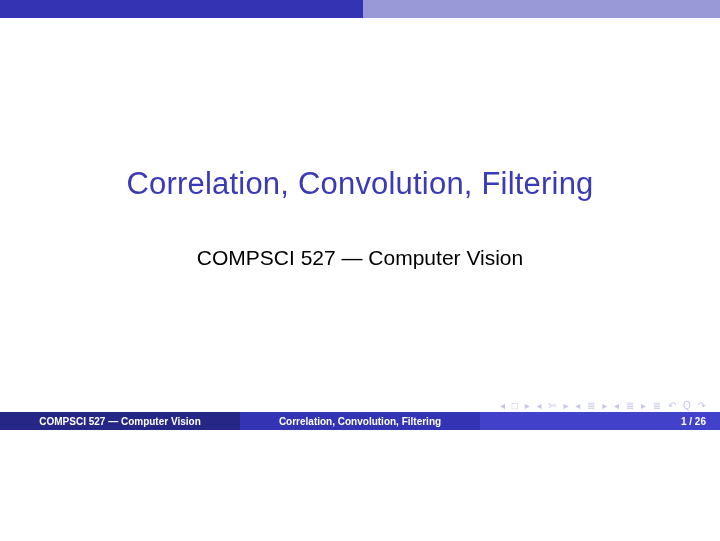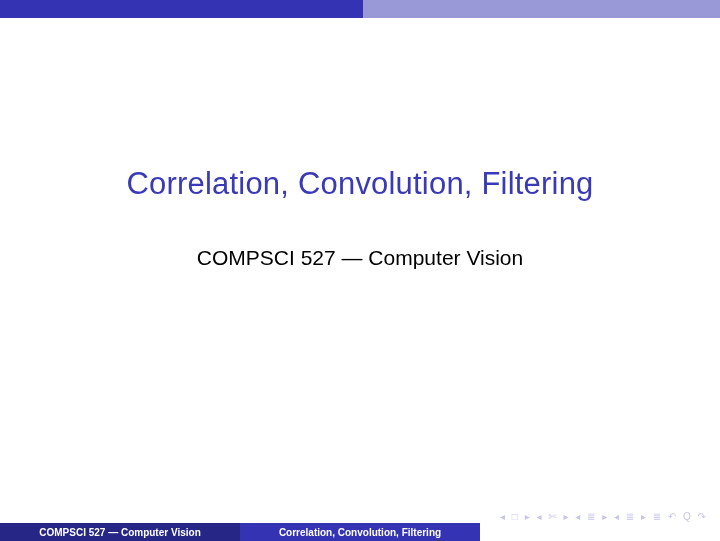--- a/index.html
+++ b/index.html
@@ -1,17 +1,17 @@
 <!DOCTYPE html>
 <html><head>
 <meta charset="utf-8">
 <style>
   * { margin: 0; padding: 0; box-sizing: border-box; }
   html, body { width: 720px; height: 541px; font-family: "Helvetica Neue", Helvetica, Arial, sans-serif; background: #fff; overflow: hidden; }
-  .slide { width: 720px; height: 541px; position: relative; background: #fff; }
+  .slide { width: 720px; height: 430px; position: relative; background: #fff; }
   .topbar { position: absolute; top: 0; left: 0; width: 720px; height: 18px; }
   .topbar-dark { position: absolute; top: 0; left: 0; width: 363px; height: 18px; background: #3333b3; }
   .topbar-light { position: absolute; top: 0; left: 363px; width: 357px; height: 18px; background: #9999d7; }
   .body { position: absolute; top: 18px; left: 0; right: 0; bottom: 18px; text-align: center; }
   .title { color: #3a3ab6; font-size: 31px; font-weight: 400; margin-top: 148px; letter-spacing: 0.2px; }
   .subtitle { color: #000; font-size: 21px; font-weight: 400; margin-top: 44px; }
   .navsym { position: absolute; bottom: 19px; right: 12px; color: #c7c7ea; font-size: 10px; letter-spacing: 2px; line-height: 1; user-select: none; }
   .footer { position: absolute; left: 0; bottom: 0; width: 720px; height: 18px; font-size: 10px; font-weight: 700; color: #fff; display: flex; }
   .foot-a { width: 240px; background: #262686; display: flex; align-items: center; justify-content: center; }
   .foot-b { width: 240px; background: #3333b3; display: flex; align-items: center; justify-content: center; }
@@ -34,15 +34,18 @@
 
   <div class="navsym">◂ □ ▸  ◂ ✄ ▸  ◂ ≣ ▸  ◂ ≣ ▸   ≣   ↶ Q ↷</div>
 
   <div class="footer">
     <div class="foot-a">
         <span>COMPSCI 527 — Computer Vision</span>
       </div>
     <div class="foot-b">
         <span>Correlation, Convolution, Filtering</span>
       </div>
+    <div class="foot-c">
+        <span>1 / 26</span>
+      </div>
   </div>
 
 </div>
 
 </body></html>

